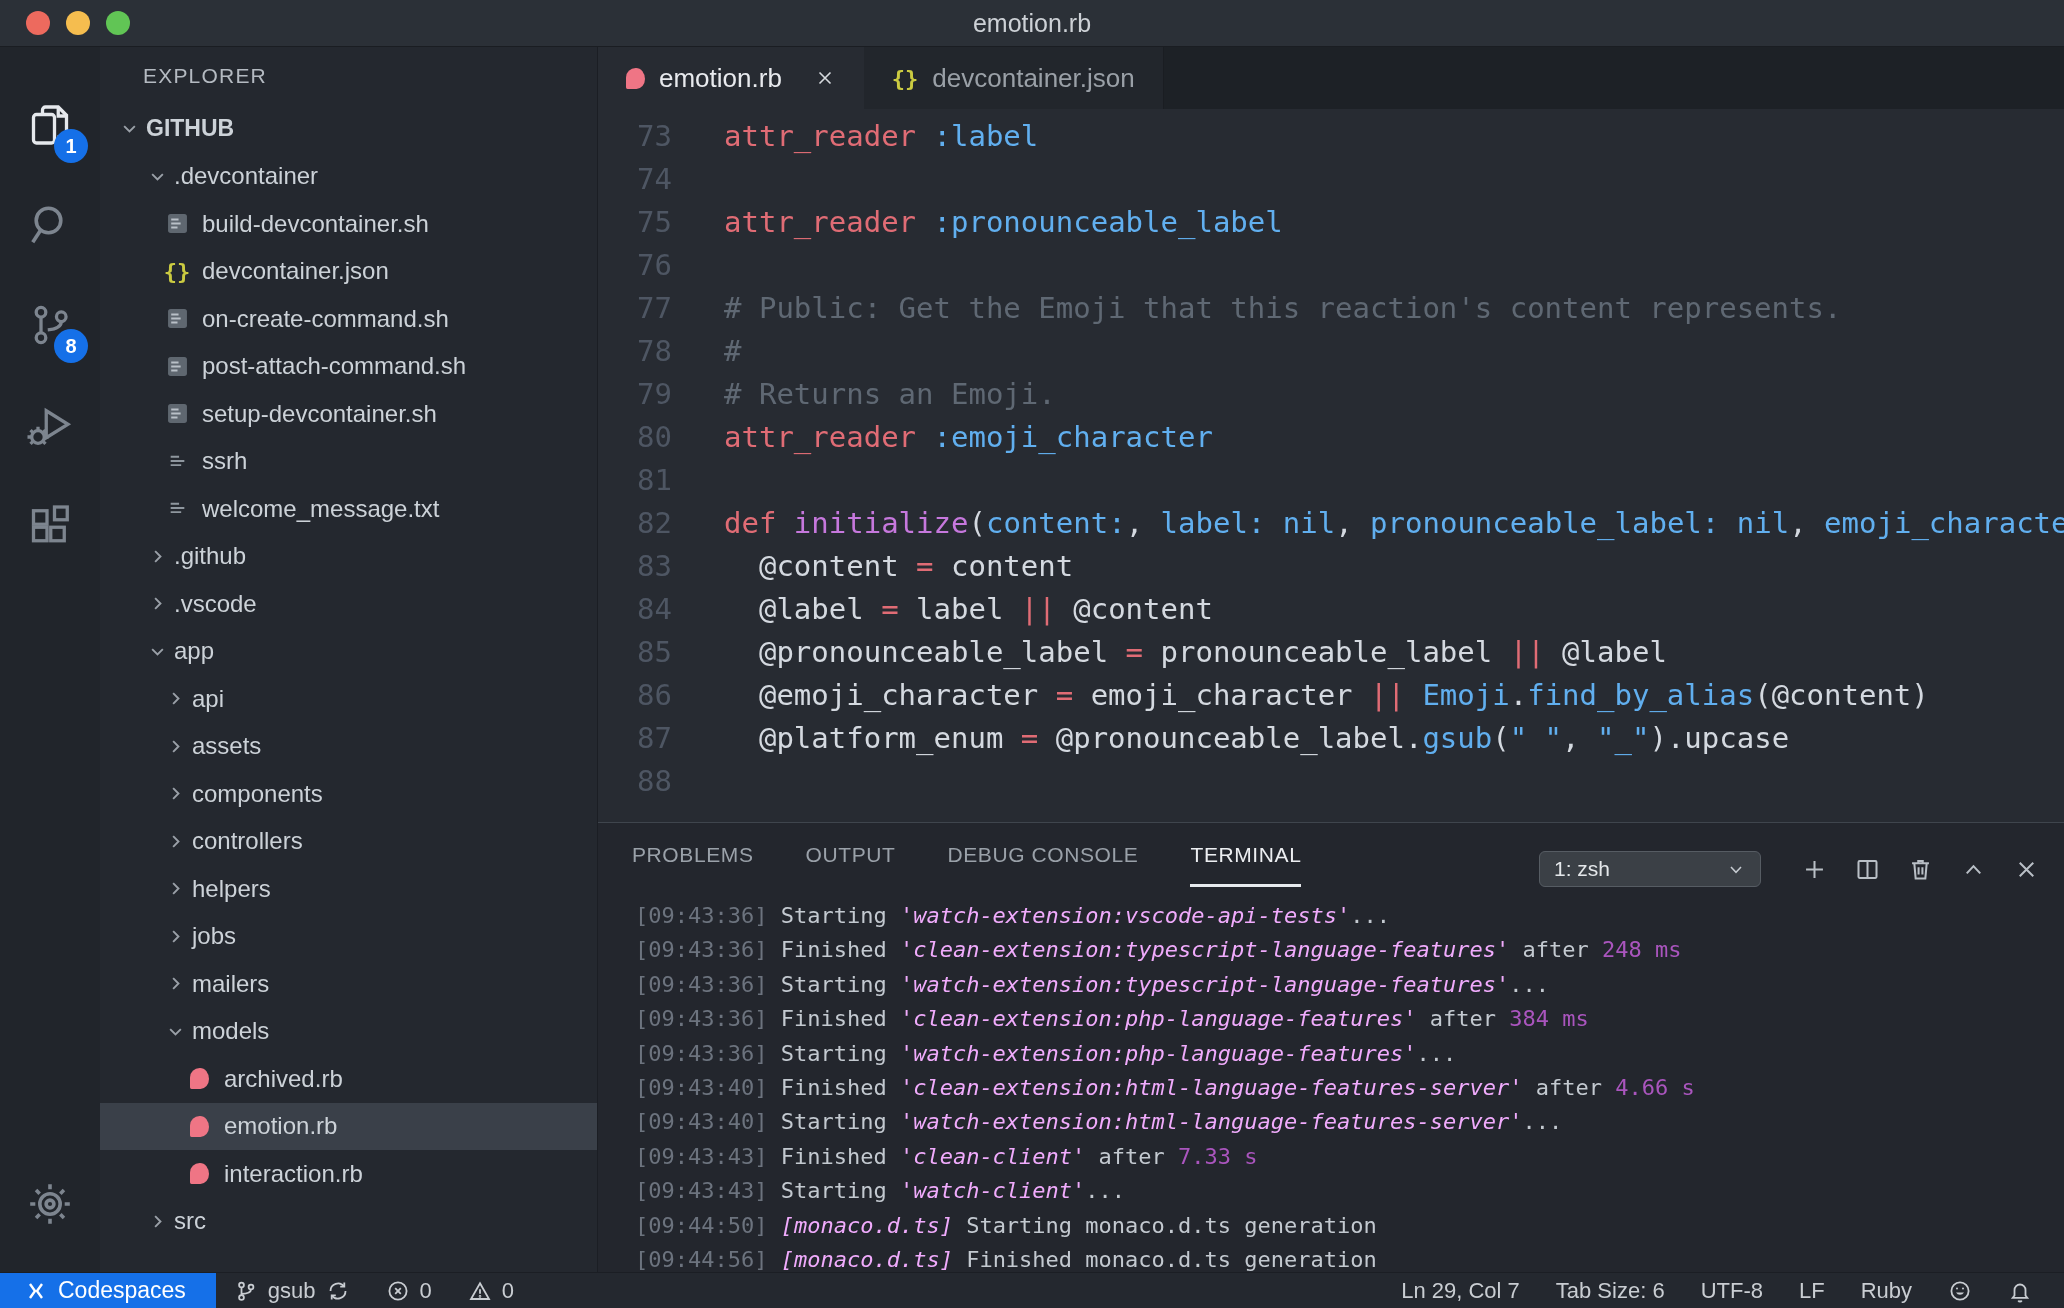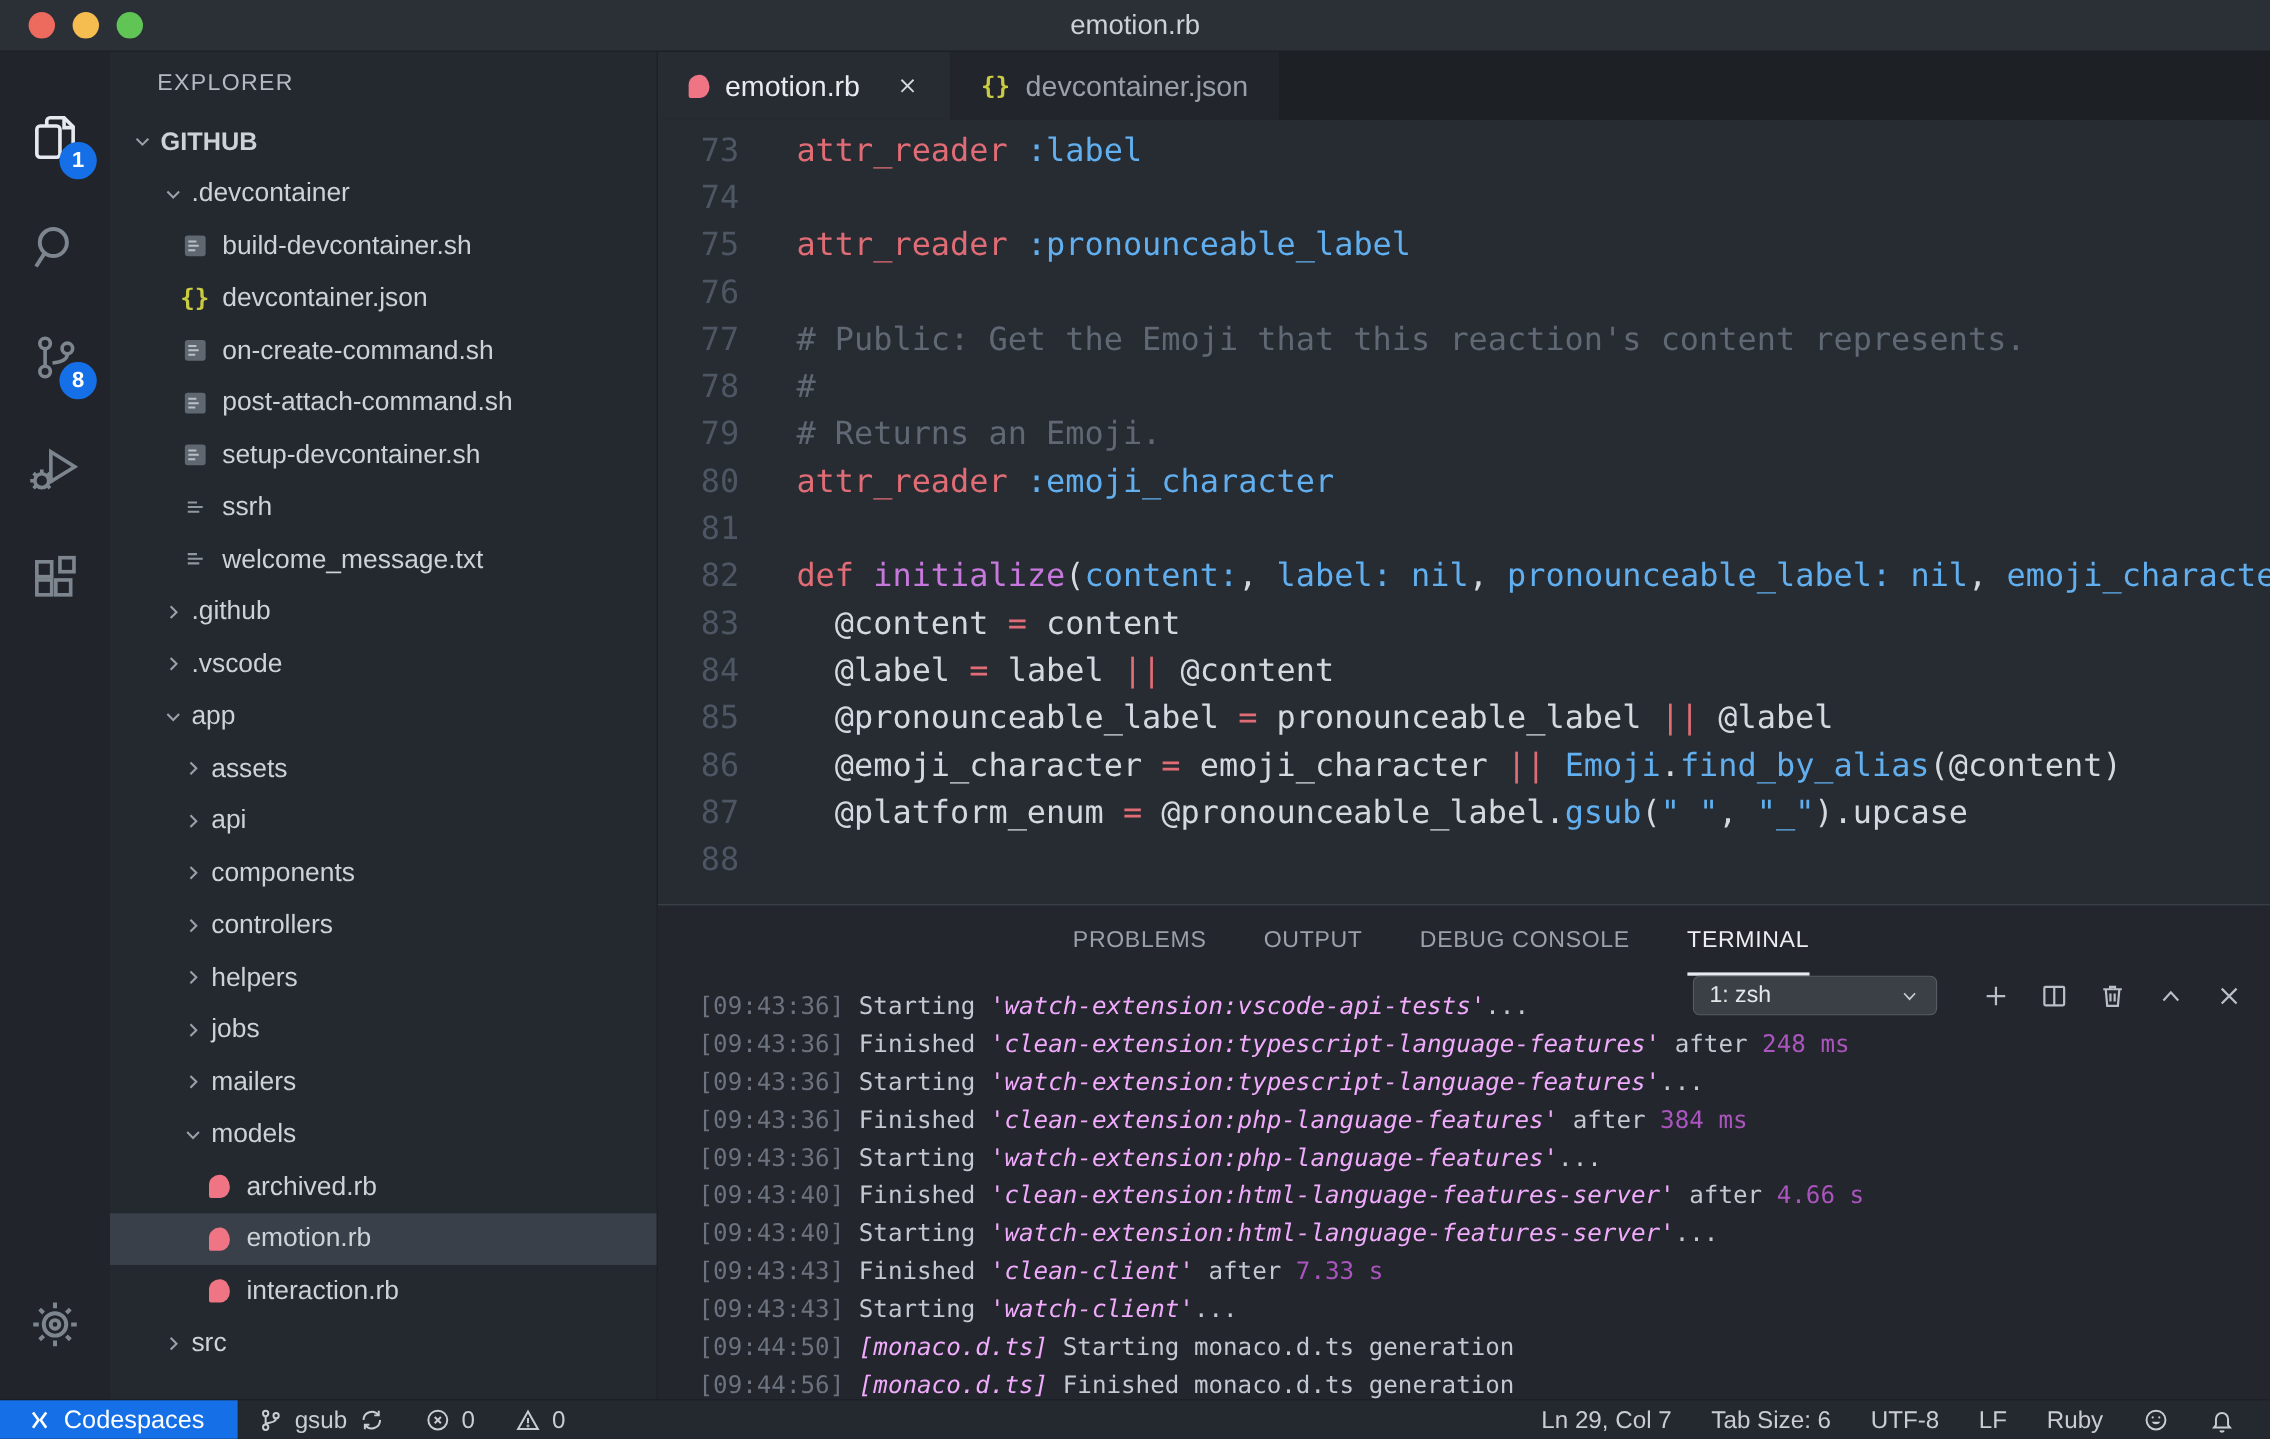--- a/index.html
+++ b/index.html
@@ -59,21 +59,21 @@
   .code-area { height:713px; overflow:hidden; padding-top:6px; }
   .code-line { display:flex; line-height:43px; font-family:"DejaVu Sans Mono", monospace; font-size:29px;
                white-space:pre; }
   .code-line .ln { width:74px; text-align:right; color:#4e5663; flex:0 0 auto; }
   .code-line .lc { padding-left:52px; }
   .c-red{color:#e06c75;} .c-blue{color:#61afef;} .c-purple{color:#c678dd;}
   .c-comment{color:#5f6873;} .c-fg{color:#d4d9e0;}
 
   
   .panel { height:450px; border-top:1px solid #3f454d; background:#23262d; }
-  .panel-header { height:64px; display:flex; align-items:center; padding:0 24px 0 34px;flex-direction:column; }
+  .panel-header { height:64px; display:flex; align-items:flex-end; padding:0 24px 0 34px; }
   .ptab { font-size:21px; color:#9aa1a9; margin-right:52px; letter-spacing:0.6px; cursor:pointer;
           height:64px; display:flex; align-items:center; border-bottom:3px solid transparent; padding-top:3px; }
   .ptab.active { color:#eceef1; border-bottom-color:#e7eaee; }
   .panel-right { margin-left:auto; display:flex; align-items:center; gap:40px; }
   .term-select { width:222px; height:36px; background:#3b4046; border:1px solid #565c63; border-radius:6px;
                  display:flex; align-items:center; padding:0 14px; color:#e4e7ea; font-size:21px; cursor:pointer; }
   .term-select svg { width:20px; height:20px; margin-left:auto; color:#c6cbd1; }
   .picon { color:#b9bfc6; display:flex; cursor:pointer; }
   .picon svg { width:27px; height:27px; }
   .terminal { padding:12px 0 0 37px; }
@@ -268,29 +268,29 @@
             </svg>
           </span>
           <span class="tree-label">app</span>
         </div>
         <div class="tree-row" style="padding-left: 62px;">
           <span class="tw">
             <svg viewBox="0 0 16 16" fill="none" stroke="currentColor" stroke-width="1.6">
               <path d="M6 3.5 10.5 8 6 12.5"></path>
             </svg>
           </span>
+          <span class="tree-label">api</span>
+        </div>
+        <div class="tree-row" style="padding-left: 62px;">
+          <span class="tw">
+            <svg viewBox="0 0 16 16" fill="none" stroke="currentColor" stroke-width="1.6">
+              <path d="M6 3.5 10.5 8 6 12.5"></path>
+            </svg>
+          </span>
           <span class="tree-label">assets</span>
-        </div>
-        <div class="tree-row" style="padding-left: 62px;">
-          <span class="tw">
-            <svg viewBox="0 0 16 16" fill="none" stroke="currentColor" stroke-width="1.6">
-              <path d="M6 3.5 10.5 8 6 12.5"></path>
-            </svg>
-          </span>
-          <span class="tree-label">api</span>
         </div>
         <div class="tree-row" style="padding-left: 62px;">
           <span class="tw">
             <svg viewBox="0 0 16 16" fill="none" stroke="currentColor" stroke-width="1.6">
               <path d="M6 3.5 10.5 8 6 12.5"></path>
             </svg>
           </span>
           <span class="tree-label">components</span>
         </div>
         <div class="tree-row" style="padding-left: 62px;">

